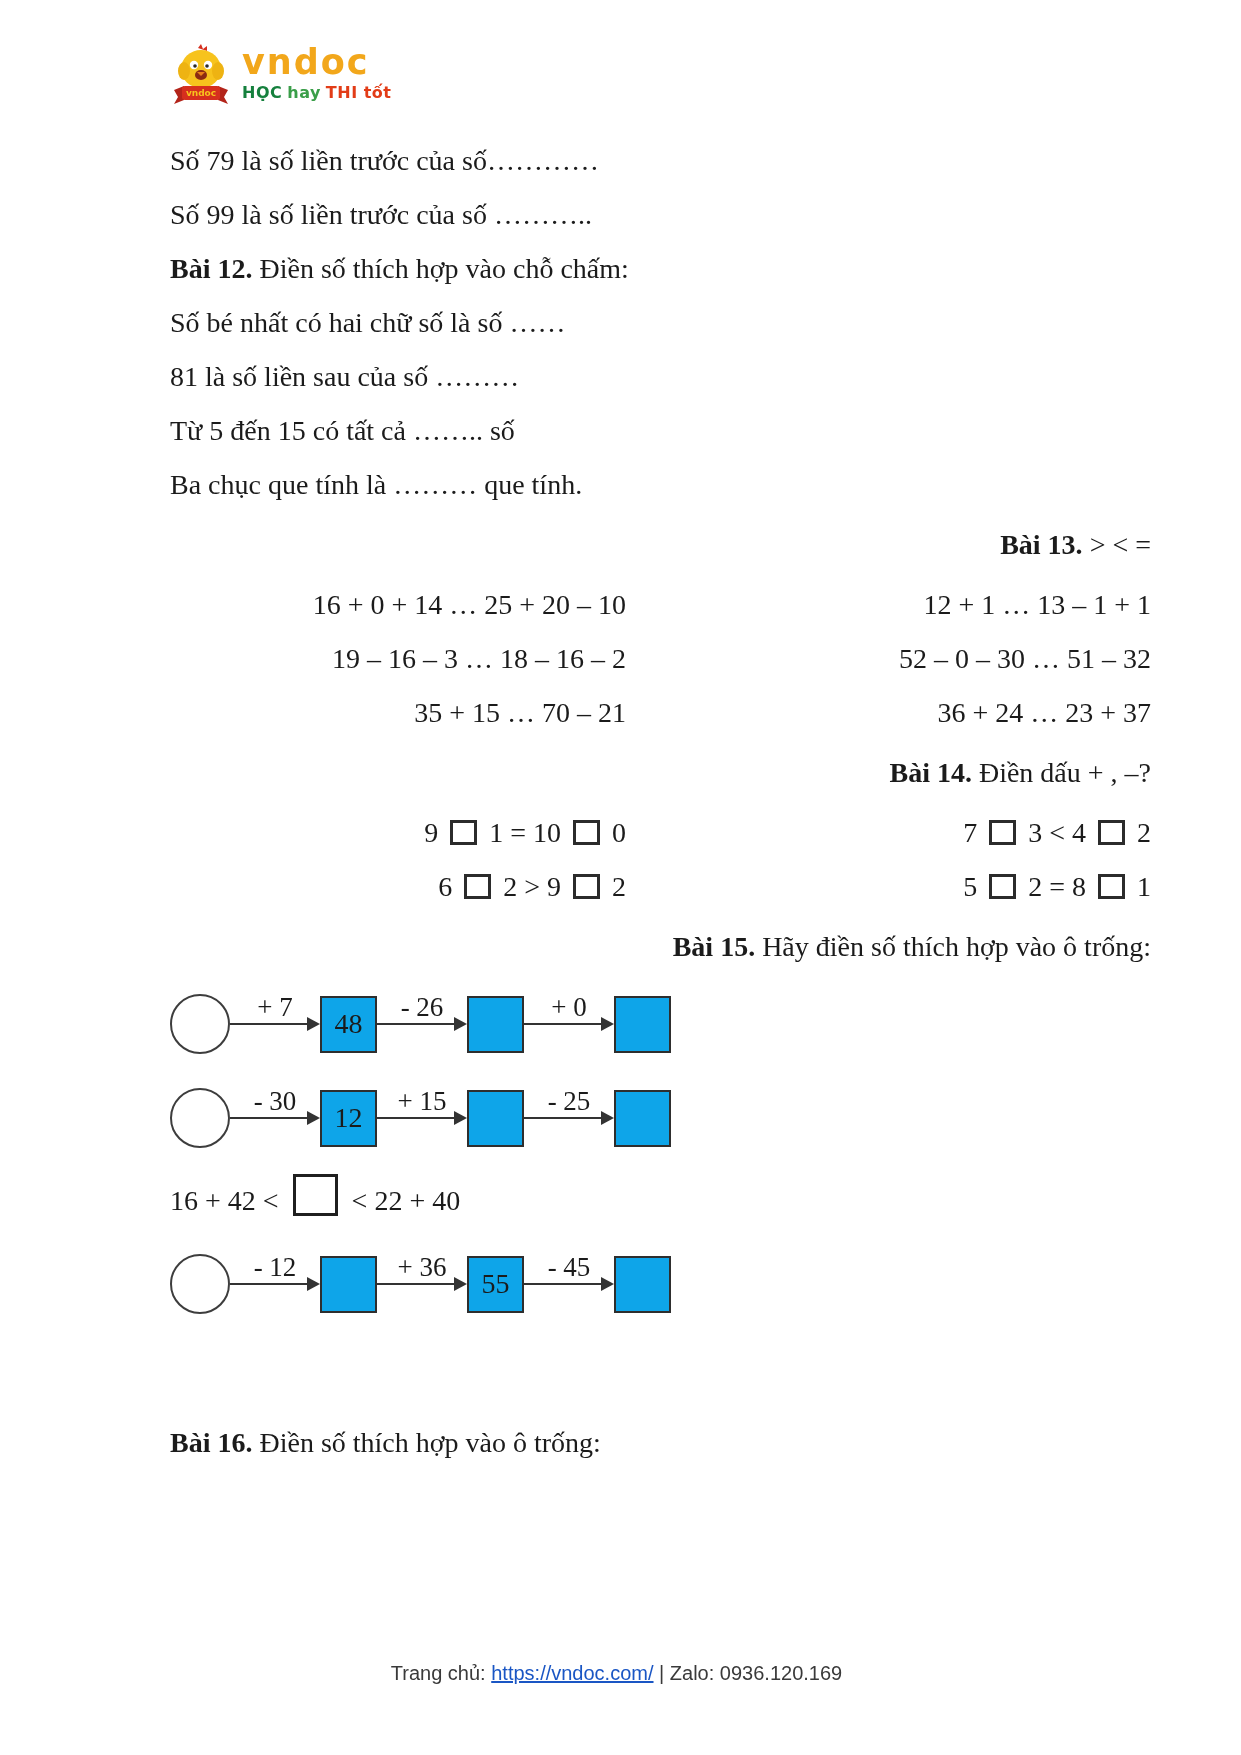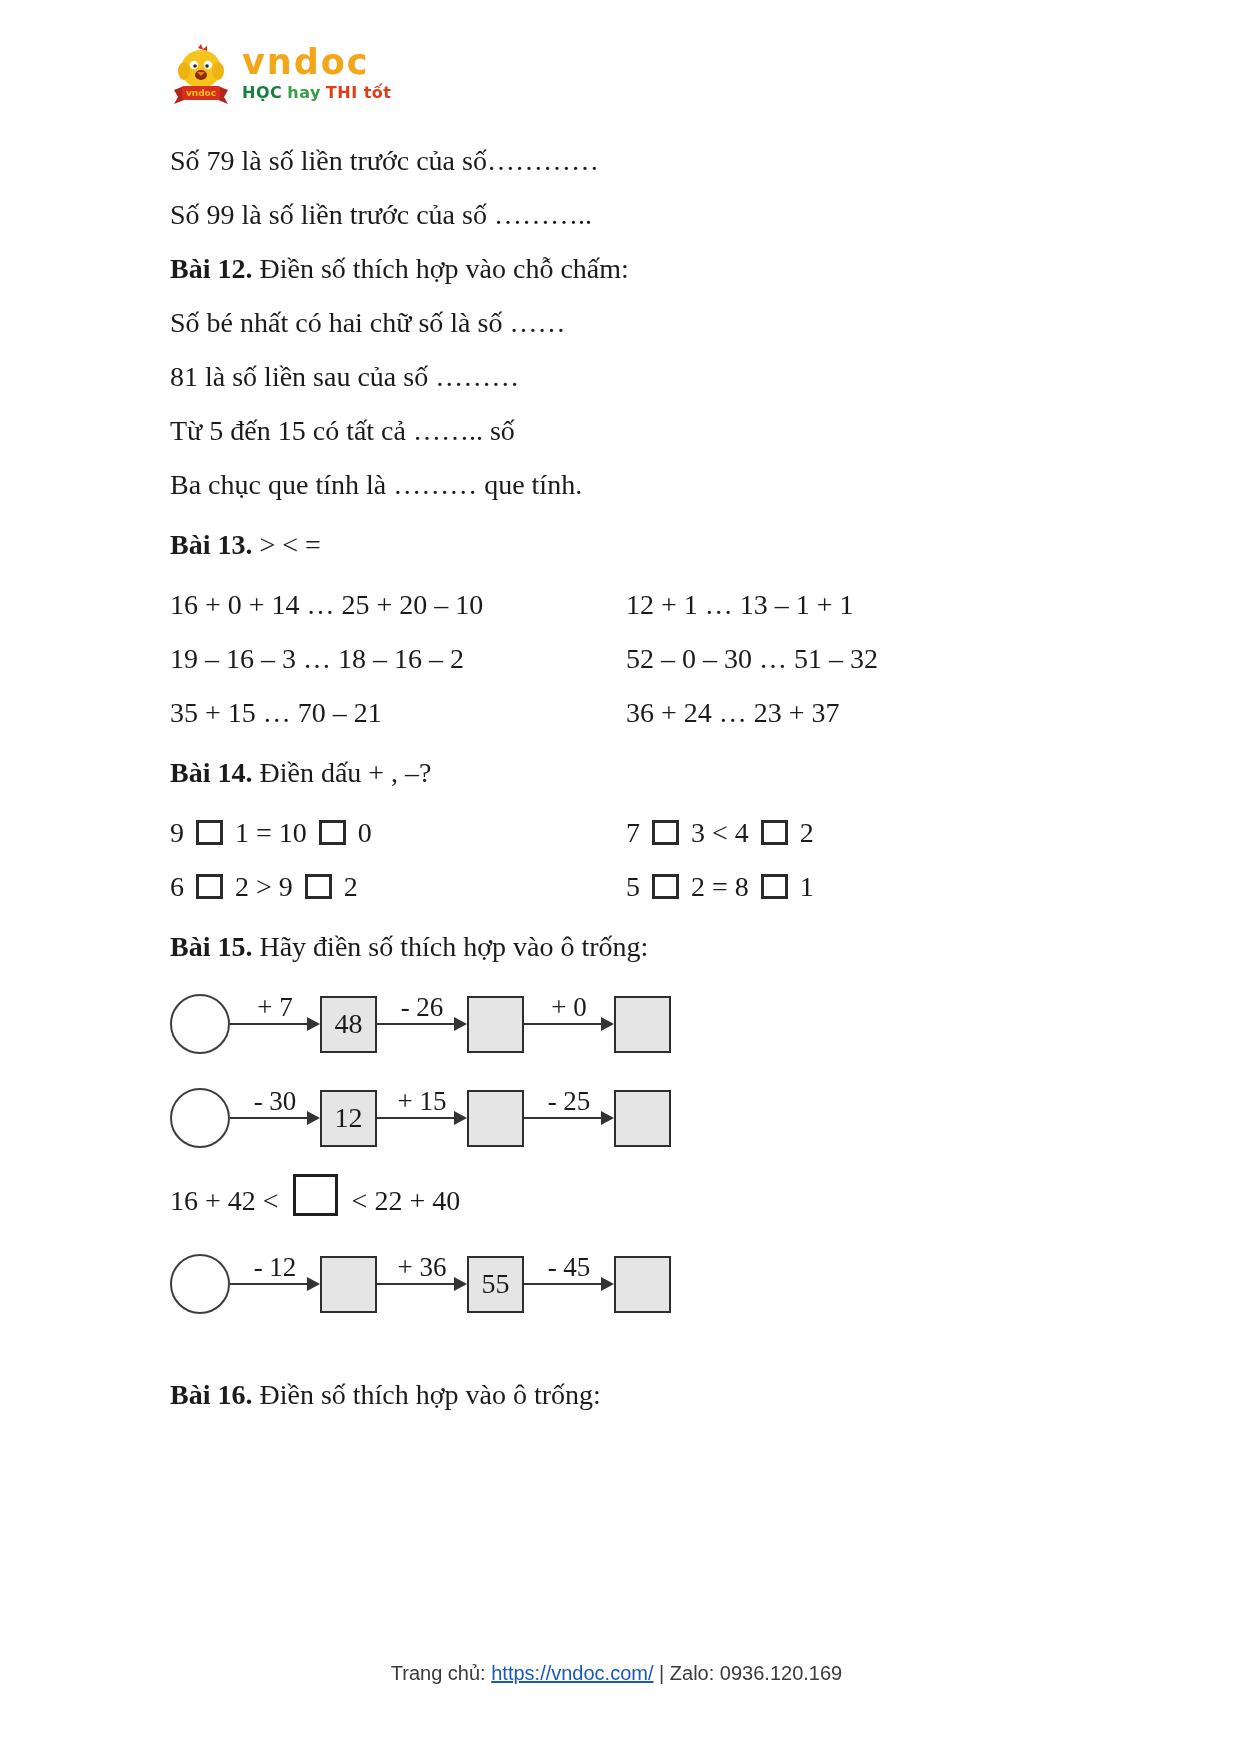--- a/index.html
+++ b/index.html
@@ -15,42 +15,42 @@
   .logo-row { display:flex; align-items:flex-start; gap:10px; height:66px; margin-bottom:36px; }
   .mascot { width:62px; height:64px; flex:none; }
   .wordmark-col { display:flex; flex-direction:column; justify-content:flex-start; }
   .wordmark { font-family:"DejaVu Sans", sans-serif; font-weight:bold; font-size:35px; line-height:36px; letter-spacing:2px; }
   .tagline { font-family:"DejaVu Sans", sans-serif; font-weight:bold; font-size:16px; line-height:20px; margin-top:3px; letter-spacing:0.5px; }
   .tagline span { margin-right:5px; }
 
   
   .line { font-size:28px; line-height:30px; margin:0 0 24px 0; }
   .heading-bold { font-weight:bold; }
-  .mt-sm { margin-top:30px; }
+  .mt-sm { margin-top:30px;text-align:right; }
 
   
   .two-col { display:grid; grid-template-columns:456px 1fr; margin:0 0 24px 0; }
   .eq-cell { font-size:28px; line-height:30px; }
 
   
   .sq { display:inline-block; width:27px; height:25px; border:3px solid #2b2b2b; margin:0 12px; vertical-align:-3px; background:#fff; }
 
   
   .chain { display:flex; align-items:center; height:64px; margin:0 0 30px 0; }
   .c-circle { width:60px; height:60px; border:2px solid #3d3d3d; border-radius:50%; flex:none; background:#fff; }
-  .c-box { width:57px; height:57px; border:2px solid #2e2e2e; flex:none; display:flex; align-items:center; justify-content:center; font-size:28px; background:#e5e5e5; }
+  .c-box { width:57px; height:57px; border:2px solid #2e2e2e; flex:none; display:flex; align-items:center; justify-content:center; font-size:28px; background:#0ea5e9; }
   .c-arrow { position:relative; width:90px; height:64px; flex:none; }
   .c-arrow .lbl { position:absolute; top:0px; left:50%; transform:translateX(-50%); font-size:27px; white-space:nowrap; }
   .c-arrow .shaft { position:absolute; top:31px; left:0; right:9px; height:2px; background:#333; }
   .c-arrow .head { position:absolute; top:32px; right:0; transform:translateY(-50%); width:0; height:0; border-left:13px solid #333; border-top:7px solid transparent; border-bottom:7px solid transparent; }
 
   .ineq { font-size:28px; line-height:30px; margin:6px 0 30px 0; display:flex; align-items:center; }
   .ineq-box { display:inline-block; width:45px; height:42px; border:3px solid #1f1f1f; margin:0 14px; vertical-align:middle; background:#fff; position:relative; top:-6px; }
 
-  .bai16 { margin-top:64px; }
+  .bai16 { margin-top:112px; }
 
   
   .footer { position:absolute; left:0; right:8px; top:1662px; text-align:center;
             font-family:"Liberation Sans", sans-serif; font-size:20px; color:#3a3a3a; }
   .footer a { text-decoration:underline; cursor:pointer; }
 </style>
 </head>
 <body>
 
 <div class="doc">

